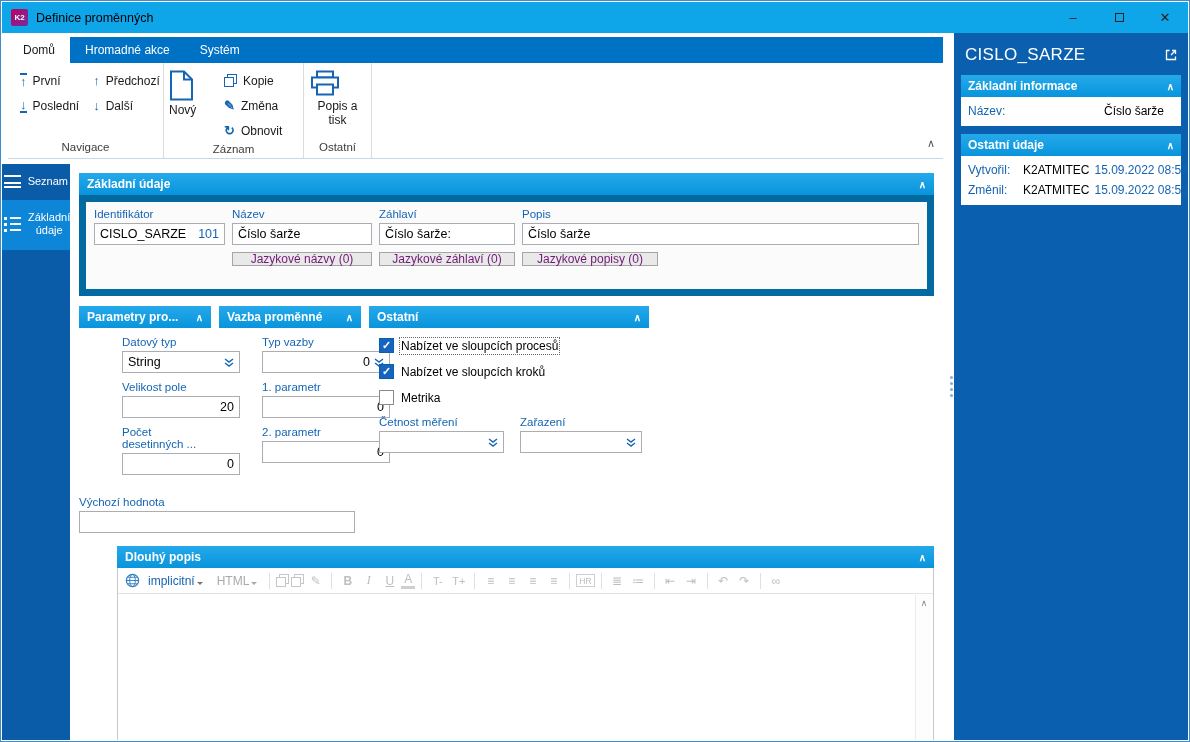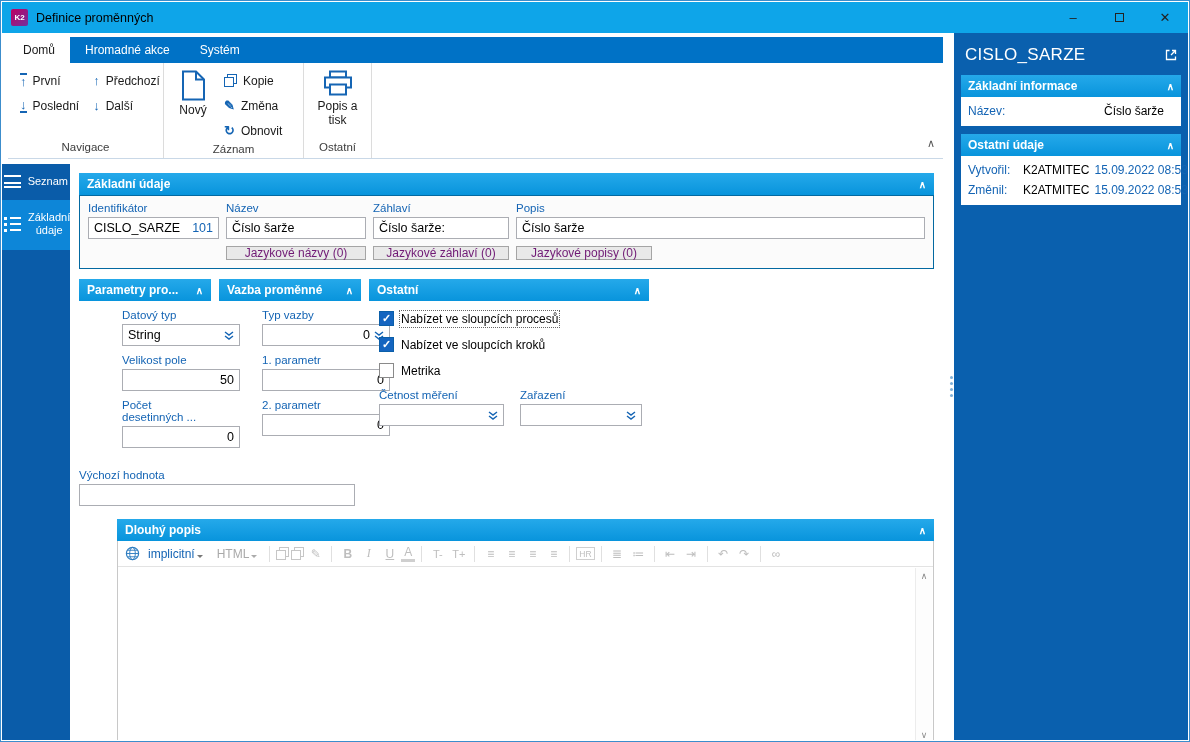--- a/index.html
+++ b/index.html
@@ -31,21 +31,21 @@
   .ribbon-main { margin-left:6px; width:935px; height:96px; display:flex;
                  border-bottom:1px solid #C9D8E7; background:#fff; }
   .rgroup { display:flex; flex-direction:column; border-right:1px solid #DCDCDC; }
   .g-content { flex:1; display:flex; padding:5px 5px 0 5px; }
   .g-label { text-align:center; font-size:11.5px; color:#3C3C3C; padding-bottom:5px; }
   .navcol { display:flex; flex-direction:column; }
   .rbtn-s { height:25px; display:flex; align-items:center; gap:6px; padding:0 7px; font-size:12px; color:#1a1a1a; }
   .arr { color:#1565B4; font-size:13px; font-weight:bold; line-height:1; }
   .arr-first { border-top:2px solid #1565B4; }
   .arr-last { border-bottom:2px solid #1565B4; }
-  .rbtn-big { width:48px; display:flex; flex-direction:column; align-items:center;
+  .rbtn-big { width:48px; display:flex; flex-direction:column; align-items:flex-start;
               gap:3px; font-size:12px; color:#1a1a1a; padding-top:2px; text-align:center; line-height:1.15; }
   .ic-copy { position:relative; width:13px; height:13px; display:inline-block; }
   .ic-copy::before { content:""; position:absolute; top:0; right:0; width:8px; height:8px;
                      border:1.5px solid #1565B4; background:#fff; }
   .ic-copy::after { content:""; position:absolute; bottom:0; left:0; width:8px; height:8px;
                     border:1.5px solid #1565B4; background:#fff; }
   .ribbon-collapse { position:absolute; right:14px; bottom:10px; color:#555; font-size:11px; }
 
   
   .sidebar { position:absolute; top:163px; left:1px; width:68px; bottom:1px; background:#0A5CA9; }
@@ -60,21 +60,21 @@
   .lrow b { width:11px; height:2px; background:#fff; display:block; }
 
   
   .main { position:absolute; top:159px; left:69px; width:879px; bottom:1px;
           background:#fff; padding:13px 0 0 9px; overflow:hidden; }
   .phead { height:22px; background:linear-gradient(180deg,#25A9EA,#0894DC);
            color:#fff; font-weight:bold; font-size:12px;
            display:flex; align-items:center; padding:0 8px; }
   .phead .chev { margin-left:auto; font-size:10px; font-weight:bold; }
   .panel-basic { width:855px; }
-  .basic-box { border:1px solid #0369a1; background:#FBFBFB; padding:6px 8px 8px 8px; }
+  .basic-box { border:7px solid #0369a1; background:#FBFBFB; padding:6px 8px 23px 8px; }
   .fields { display:flex; gap:7px; }
   .f-label { color:#1464B4; font-size:11.5px; display:block; margin-bottom:3px; }
   .input { height:22px; border:1px solid #ABADB3; background:#fff; font-size:12.5px;
            color:#000; padding:0 5px; display:flex; align-items:center; overflow:hidden; white-space:nowrap; }
   .c1 { width:131px; } .c2 { width:140px; } .c3 { width:136px; } .c4 { flex:1; }
   .id-badge { margin-left:auto; color:#1464B4; }
   .btnrow { display:flex; gap:7px; margin-top:7px; padding-left:138px; }
   .jbtn { height:14px; background:#E9E9E9; border:1px solid #A5A5A5; font-size:12px;
           color:#701a75; display:flex; align-items:center; justify-content:center; }
   .jb1 { width:140px; } .jb2 { width:136px; } .jb3 { width:136px; }
@@ -339,21 +339,21 @@
             <div class="input combo ctl-params">
               <span>String</span>
               <svg class="cg" width="10" height="9" viewBox="0 0 10 9">
                 <path d="M1 1 l4 3 4-3 M1 5 l4 3 4-3" fill="none" stroke="#1464B4" stroke-width="1.4"></path>
               </svg>
             </div>
           </div>
           <div class="mfield">
             <span class="f-label">Velikost pole</span>
             <div class="input num ctl-params">
-              <span>50</span>
+              <span>20</span>
             </div>
           </div>
           <div class="mfield">
             <span class="f-label">Počet desetinných ...</span>
             <div class="input num ctl-params">
               <span>0</span>
             </div>
           </div>
         </div>
       </div>

